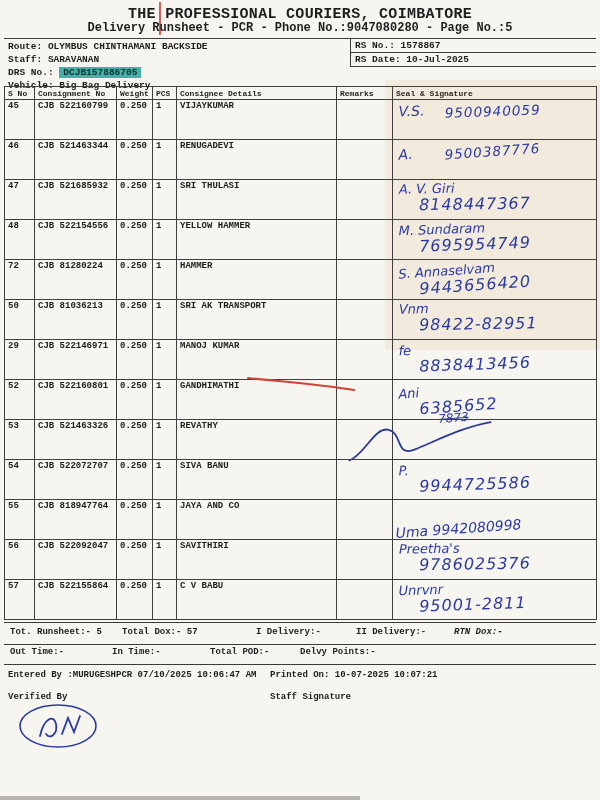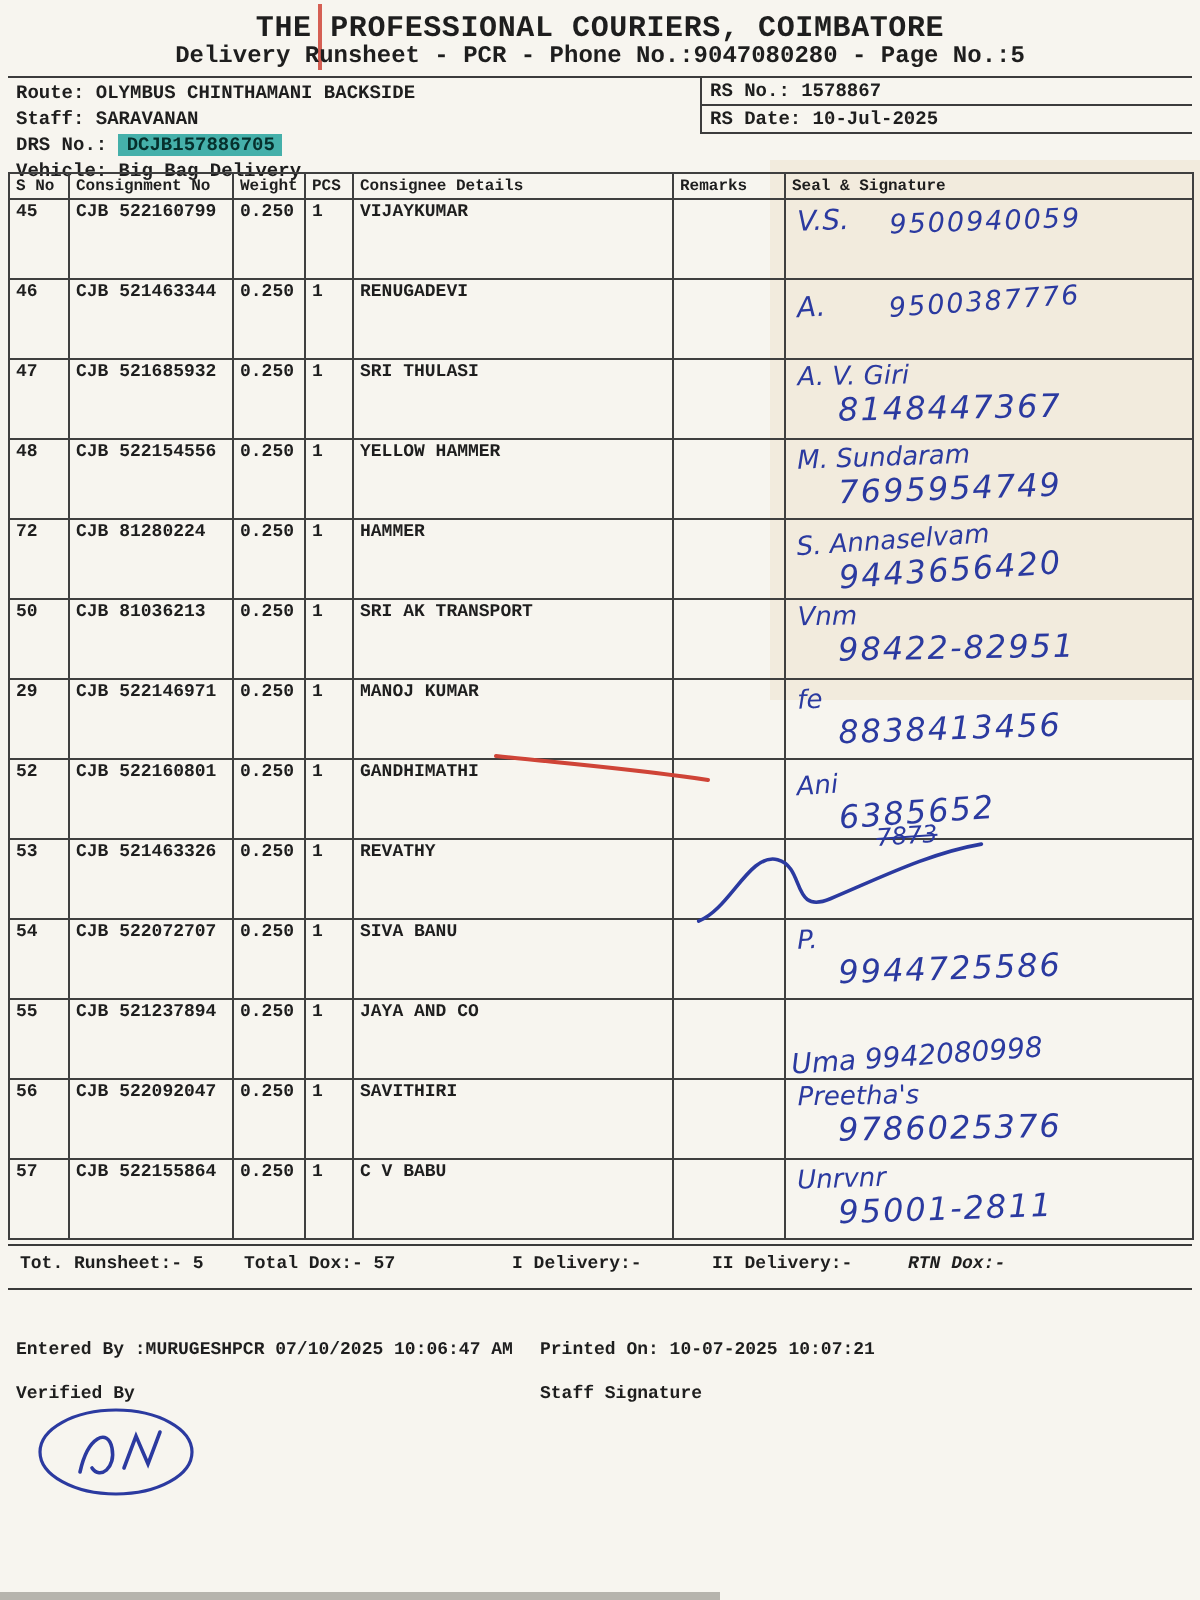--- a/index.html
+++ b/index.html
@@ -228,21 +228,21 @@
           <td class="c-remarks"></td>
           <td class="c-sig">
             <div class="sig stacked rot0">
               <span class="sig-name">P.</span>
               <span class="sig-number">9944725586</span>
             </div>
           </td>
         </tr>
         <tr>
           <td class="c-sno">55</td>
-          <td class="c-consignment">CJB 521237894</td>
+          <td class="c-consignment">CJB 818947764</td>
           <td class="c-weight">0.250</td>
           <td class="c-pcs">1</td>
           <td class="c-consignee">JAYA AND CO</td>
           <td class="c-remarks"></td>
           <td class="c-sig">
             <div class="sig low rot1">
               <span class="sig-name">Uma 9942080998</span>
             </div>
           </td>
         </tr>
@@ -282,20 +282,26 @@
   </svg>
 
   <div class="f1">
     <span class="p-a">Tot. Runsheet:- 5</span>
     <span class="p-b">Total Dox:- 57</span>
     <span class="p-c">I Delivery:-</span>
     <span class="p-d">II Delivery:-</span>
     <span class="p-e">RTN Dox:-</span>
   </div>
 
+  <div class="f2">
+    <span class="q-a">Out Time:-</span>
+    <span class="q-b">In Time:-</span>
+    <span class="q-c">Total POD:-</span>
+    <span class="q-d">Delvy Points:-</span>
+  </div>
 
   <div class="f3">
     <span class="r-a">Entered By :MURUGESHPCR 07/10/2025 10:06:47 AM</span>
     <span class="r-b">Printed On: 10-07-2025 10:07:21</span>
   </div>
 
   <div class="f4">
     <span class="r-a">Verified By</span>
     <span class="r-b">Staff Signature</span>
   </div>

